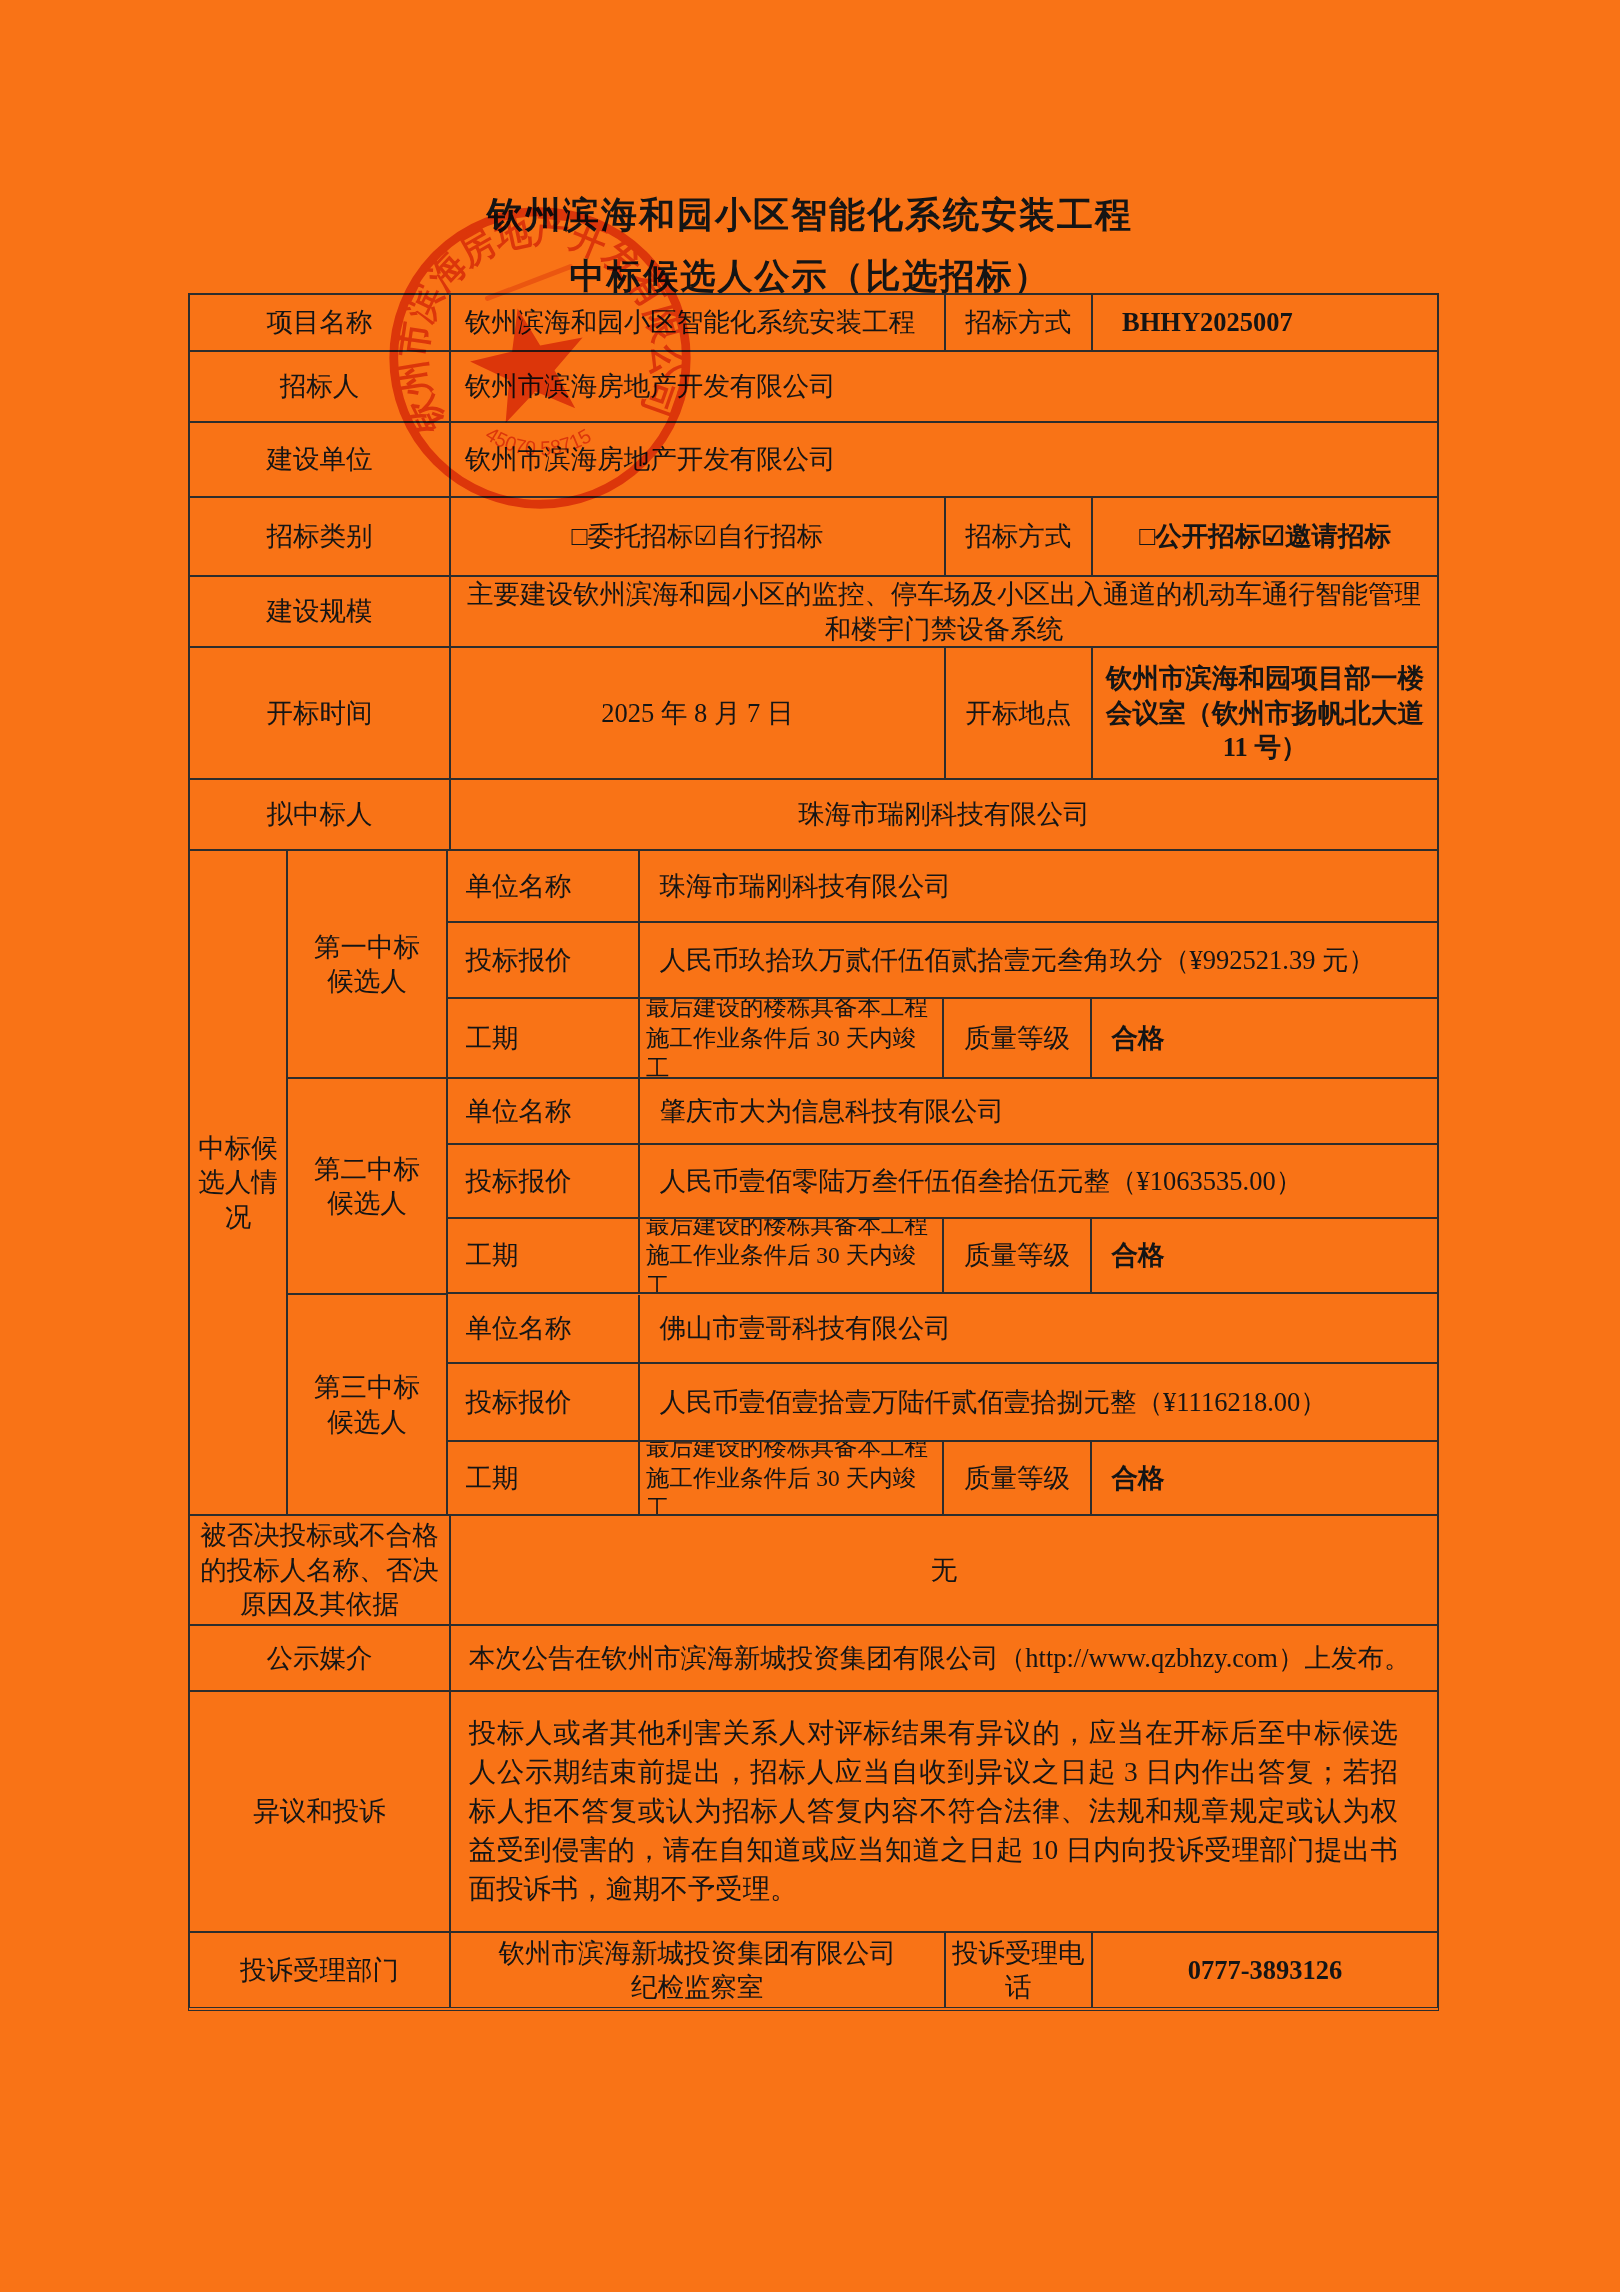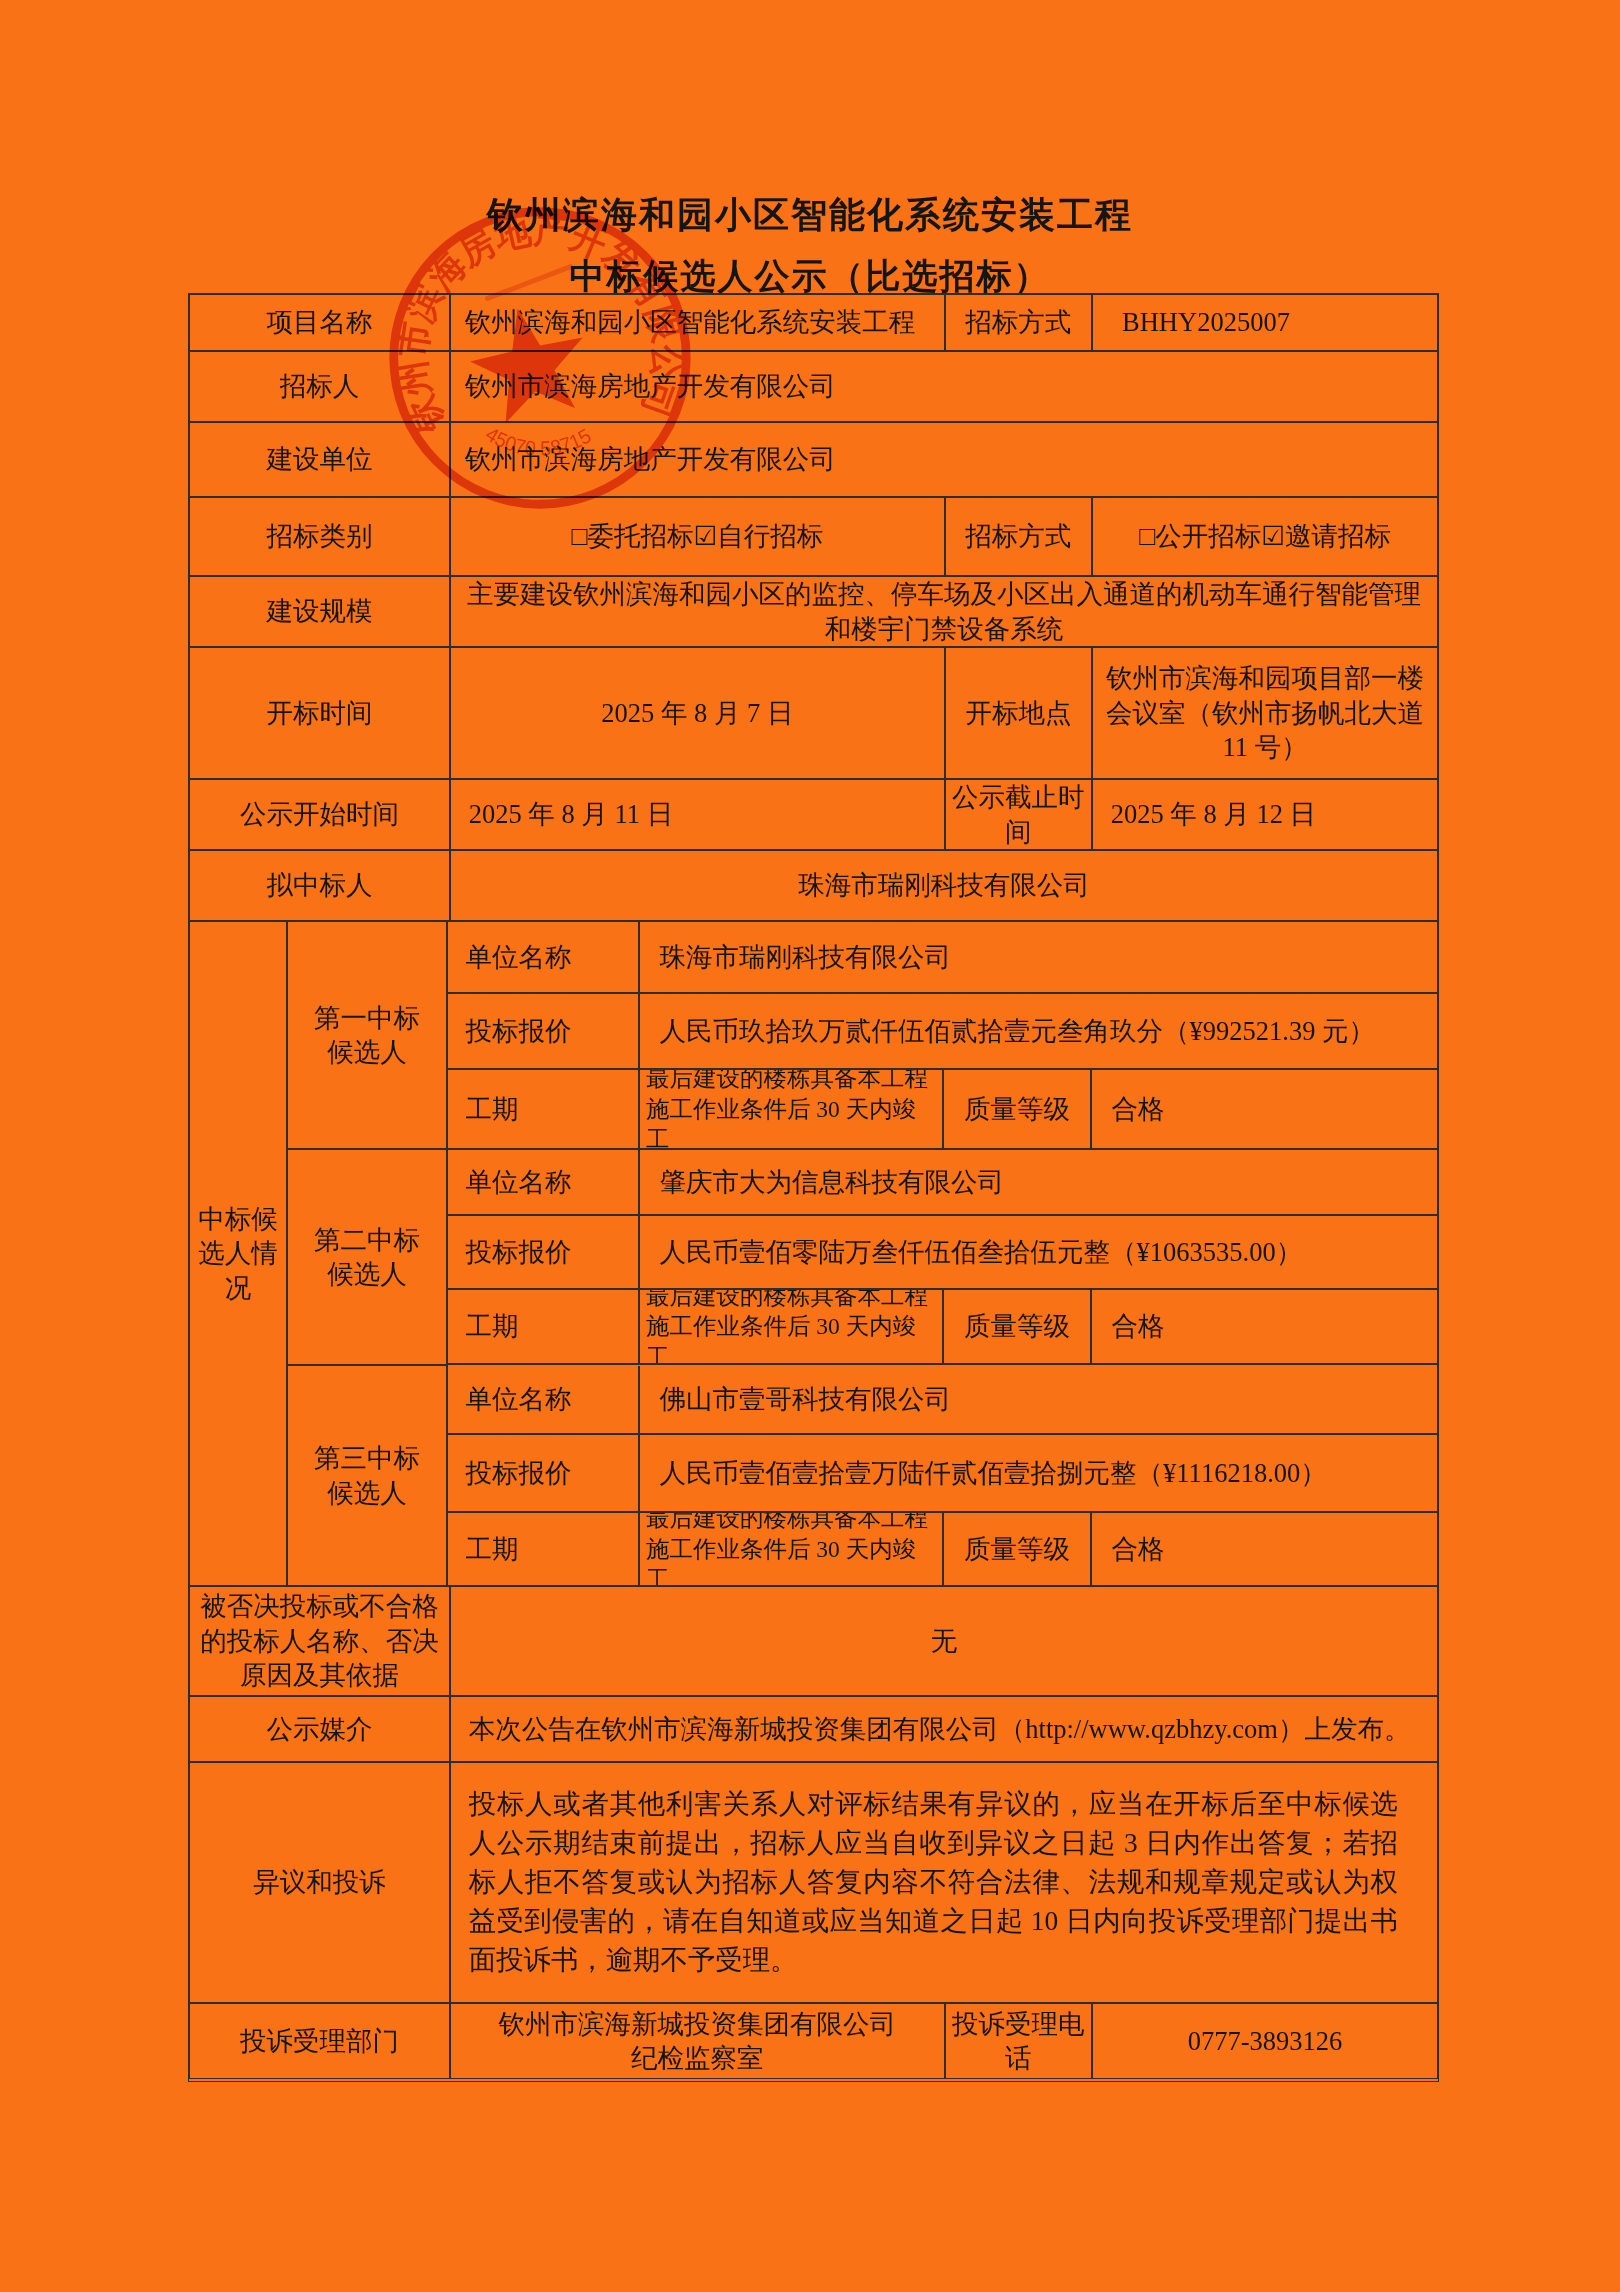--- a/index.html
+++ b/index.html
@@ -32,21 +32,21 @@
     padding:0 13.7px;overflow:hidden;
   }
   .td.no-br{border-right:none;}
   .tr.last .td{border-bottom:none;}
   .lab{justify-content:center;text-align:center;padding:0 5.9px;}
   .left{justify-content:flex-start;text-align:left;}
   .ctr{justify-content:center;text-align:center;}
   .just{text-align:justify;}
   
   .wA{width:102px;} .wB{width:160px;} .wC{width:192px;} .wD{width:304px;}
-  .wE{width:148px;} .wF{width:345px;}
+  .wE{width:148px;} .wF{width:345px;font-weight:bold;}
   .wLab{width:262px;}   
   .wC2{width:496px;}    
   .wRest{width:989px;} 
   .wCt{width:797px;}    
   
   .h58{height:57px;}.h72{height:71px;}.h77{height:75px;}.h81{height:79px;}
   .h135{height:132px;}.h73{height:72px;}.h78{height:76px;}.h82{height:80px;}
   .h67{height:66px;}.h76{height:74px;}.h70{height:69px;}.h80{height:78px;}
   .h75{height:74px;}.h112{height:110px;}.h246{height:241px;}
   .cands{display:flex;}
@@ -113,26 +113,20 @@
       <div class="td ctr wRest h72 no-br" style="padding:0 7.8px;">主要建设钦州滨海和园小区的监控、停车场及小区出入通道的机动车通行智能管理和楼宇门禁设备系统</div>
     </div>
 
     <div class="tr h135">
       <div class="td lab wLab h135">开标时间</div>
       <div class="td ctr wC2 h135">2025 年 8 月 7 日</div>
       <div class="td lab wE h135">开标地点</div>
       <div class="td ctr wF h135 no-br" style="padding:0 0;">钦州市滨海和园项目部一楼会议室（钦州市扬帆北大道 11 号）</div>
     </div>
 
-    <div class="tr h72">
-      <div class="td lab wLab h72">公示开始时间</div>
-      <div class="td left wC2 h72" style="padding-left:17.6px;">2025 年 8 月 11 日</div>
-      <div class="td lab wE h72">公示截止时间</div>
-      <div class="td left wF h72 no-br" style="padding-left:17.6px;">2025 年 8 月 12 日</div>
-    </div>
 
     <div class="tr h72">
       <div class="td lab wLab h72">拟中标人</div>
       <div class="td ctr wRest h72 no-br">珠海市瑞刚科技有限公司</div>
     </div>
 
     <div class="cands">
       <div class="td lab wA" style="height:665px;">
         <span class="narrow3">中标候选人情况</span>
       </div>

